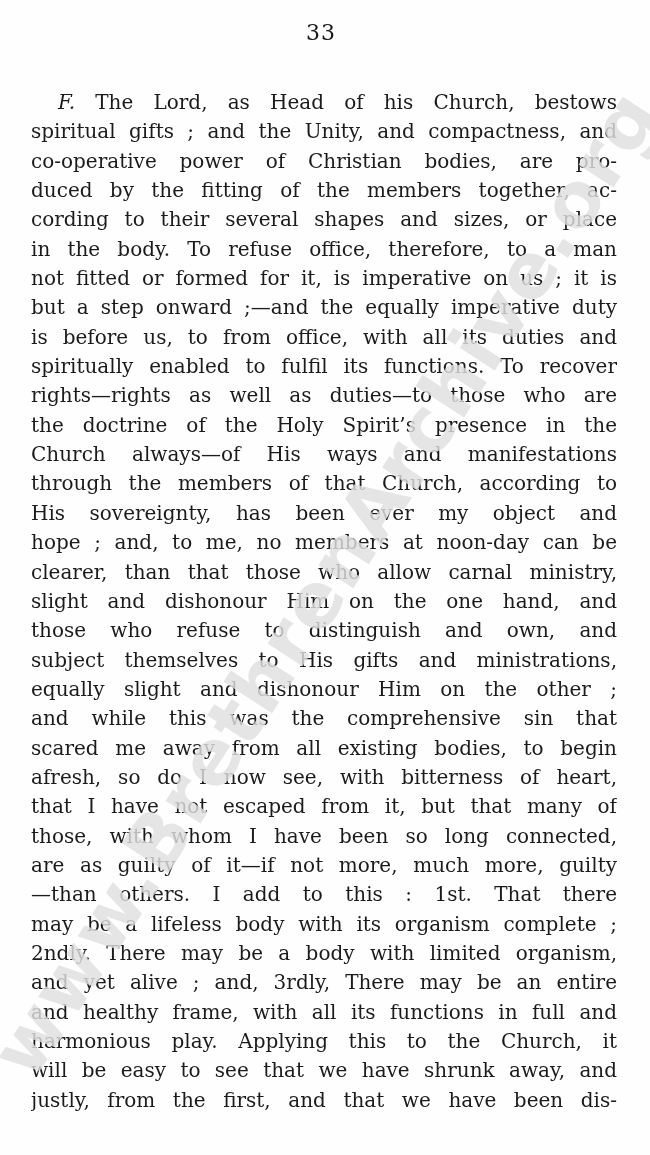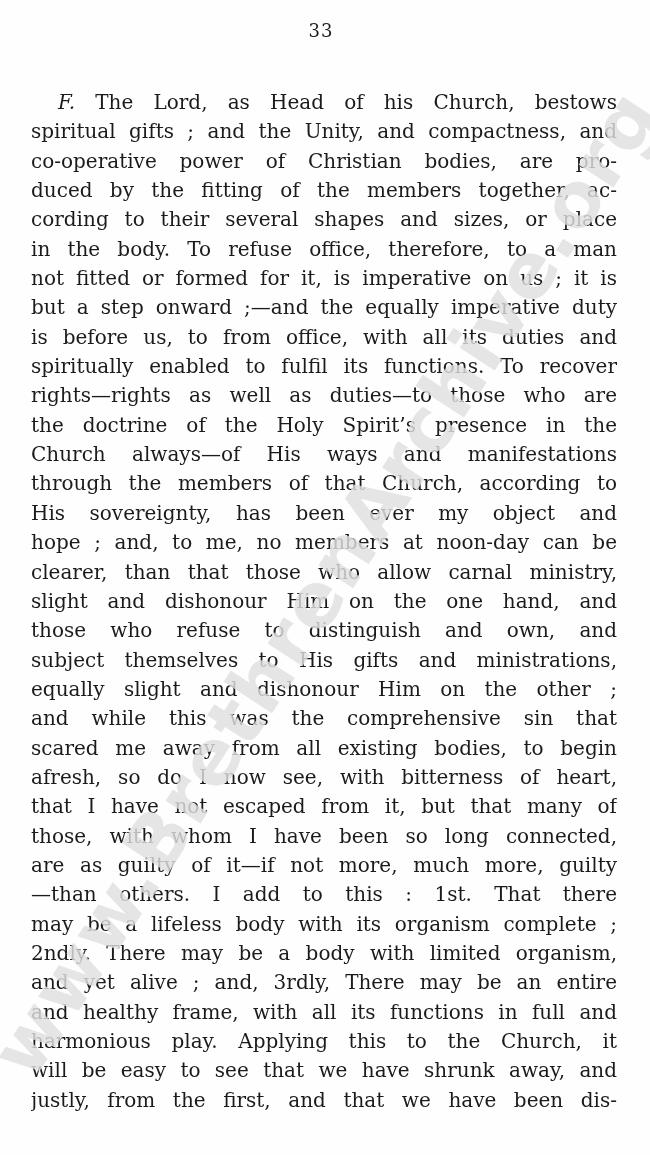--- a/index.html
+++ b/index.html
@@ -15,21 +15,21 @@
     overflow: hidden;
     font-family: "DejaVu Serif", serif;
     color: var(--ink, #1b1b1b);
   }
   .page-number {
     position: absolute;
     top: 20px;
     left: 0;
     right: 8px;
     text-align: center;
-    font-size: 18px;
+    font-size: 22px;
     letter-spacing: 1px;
     color: var(--ink, #1b1b1b);
   }
   .text-block {
     position: absolute;
     left: 31px;
     top: 88px;
     width: 586px;
   }
   .line {

